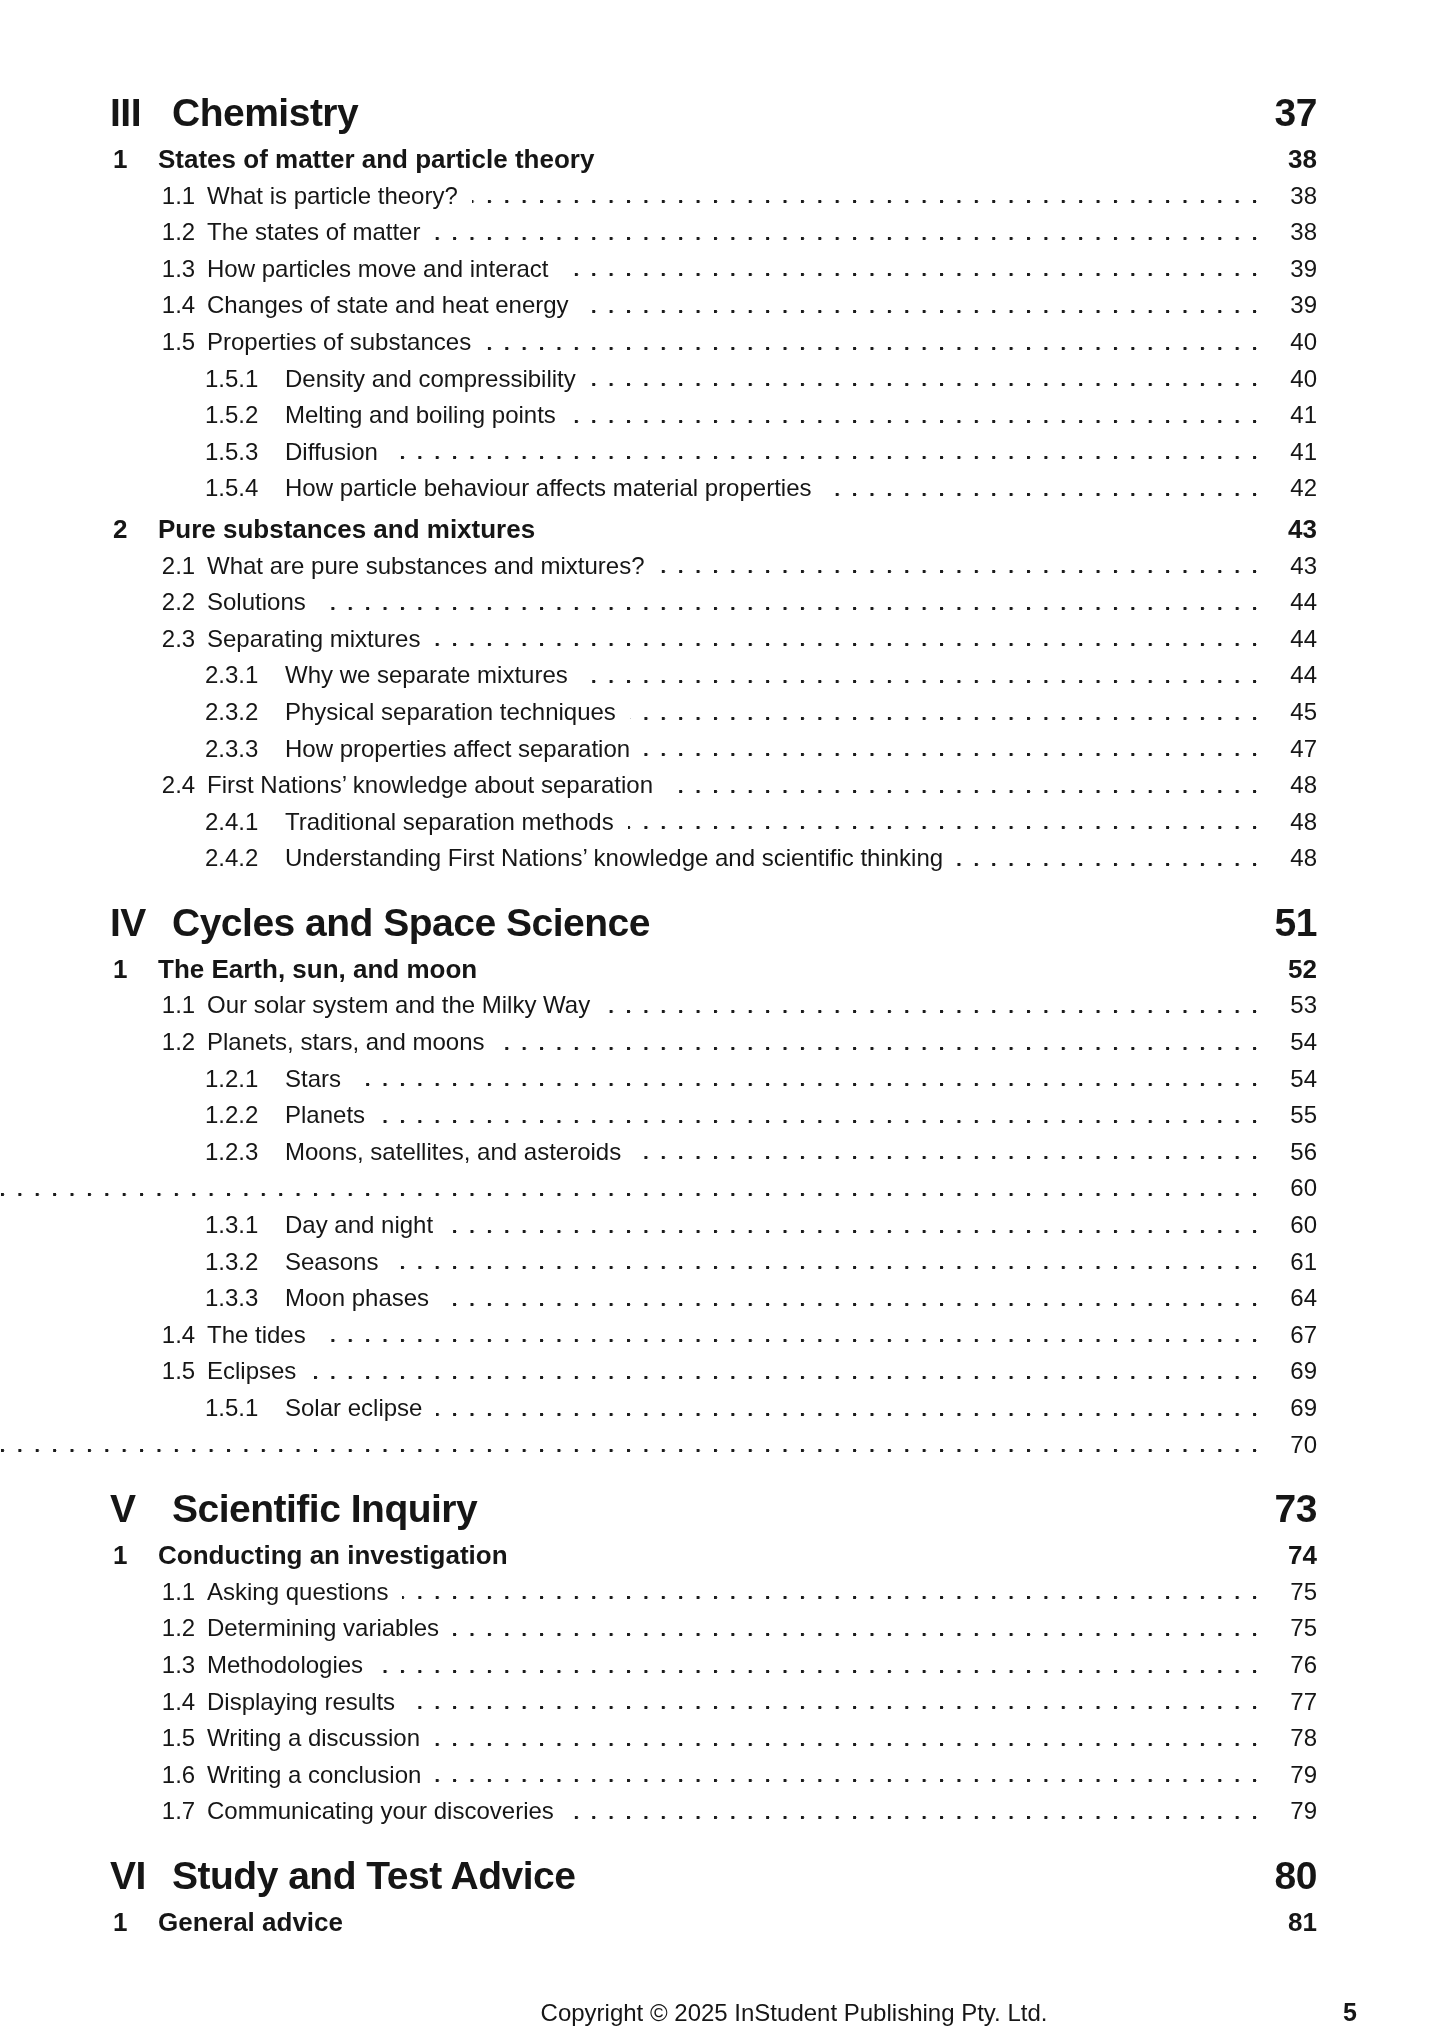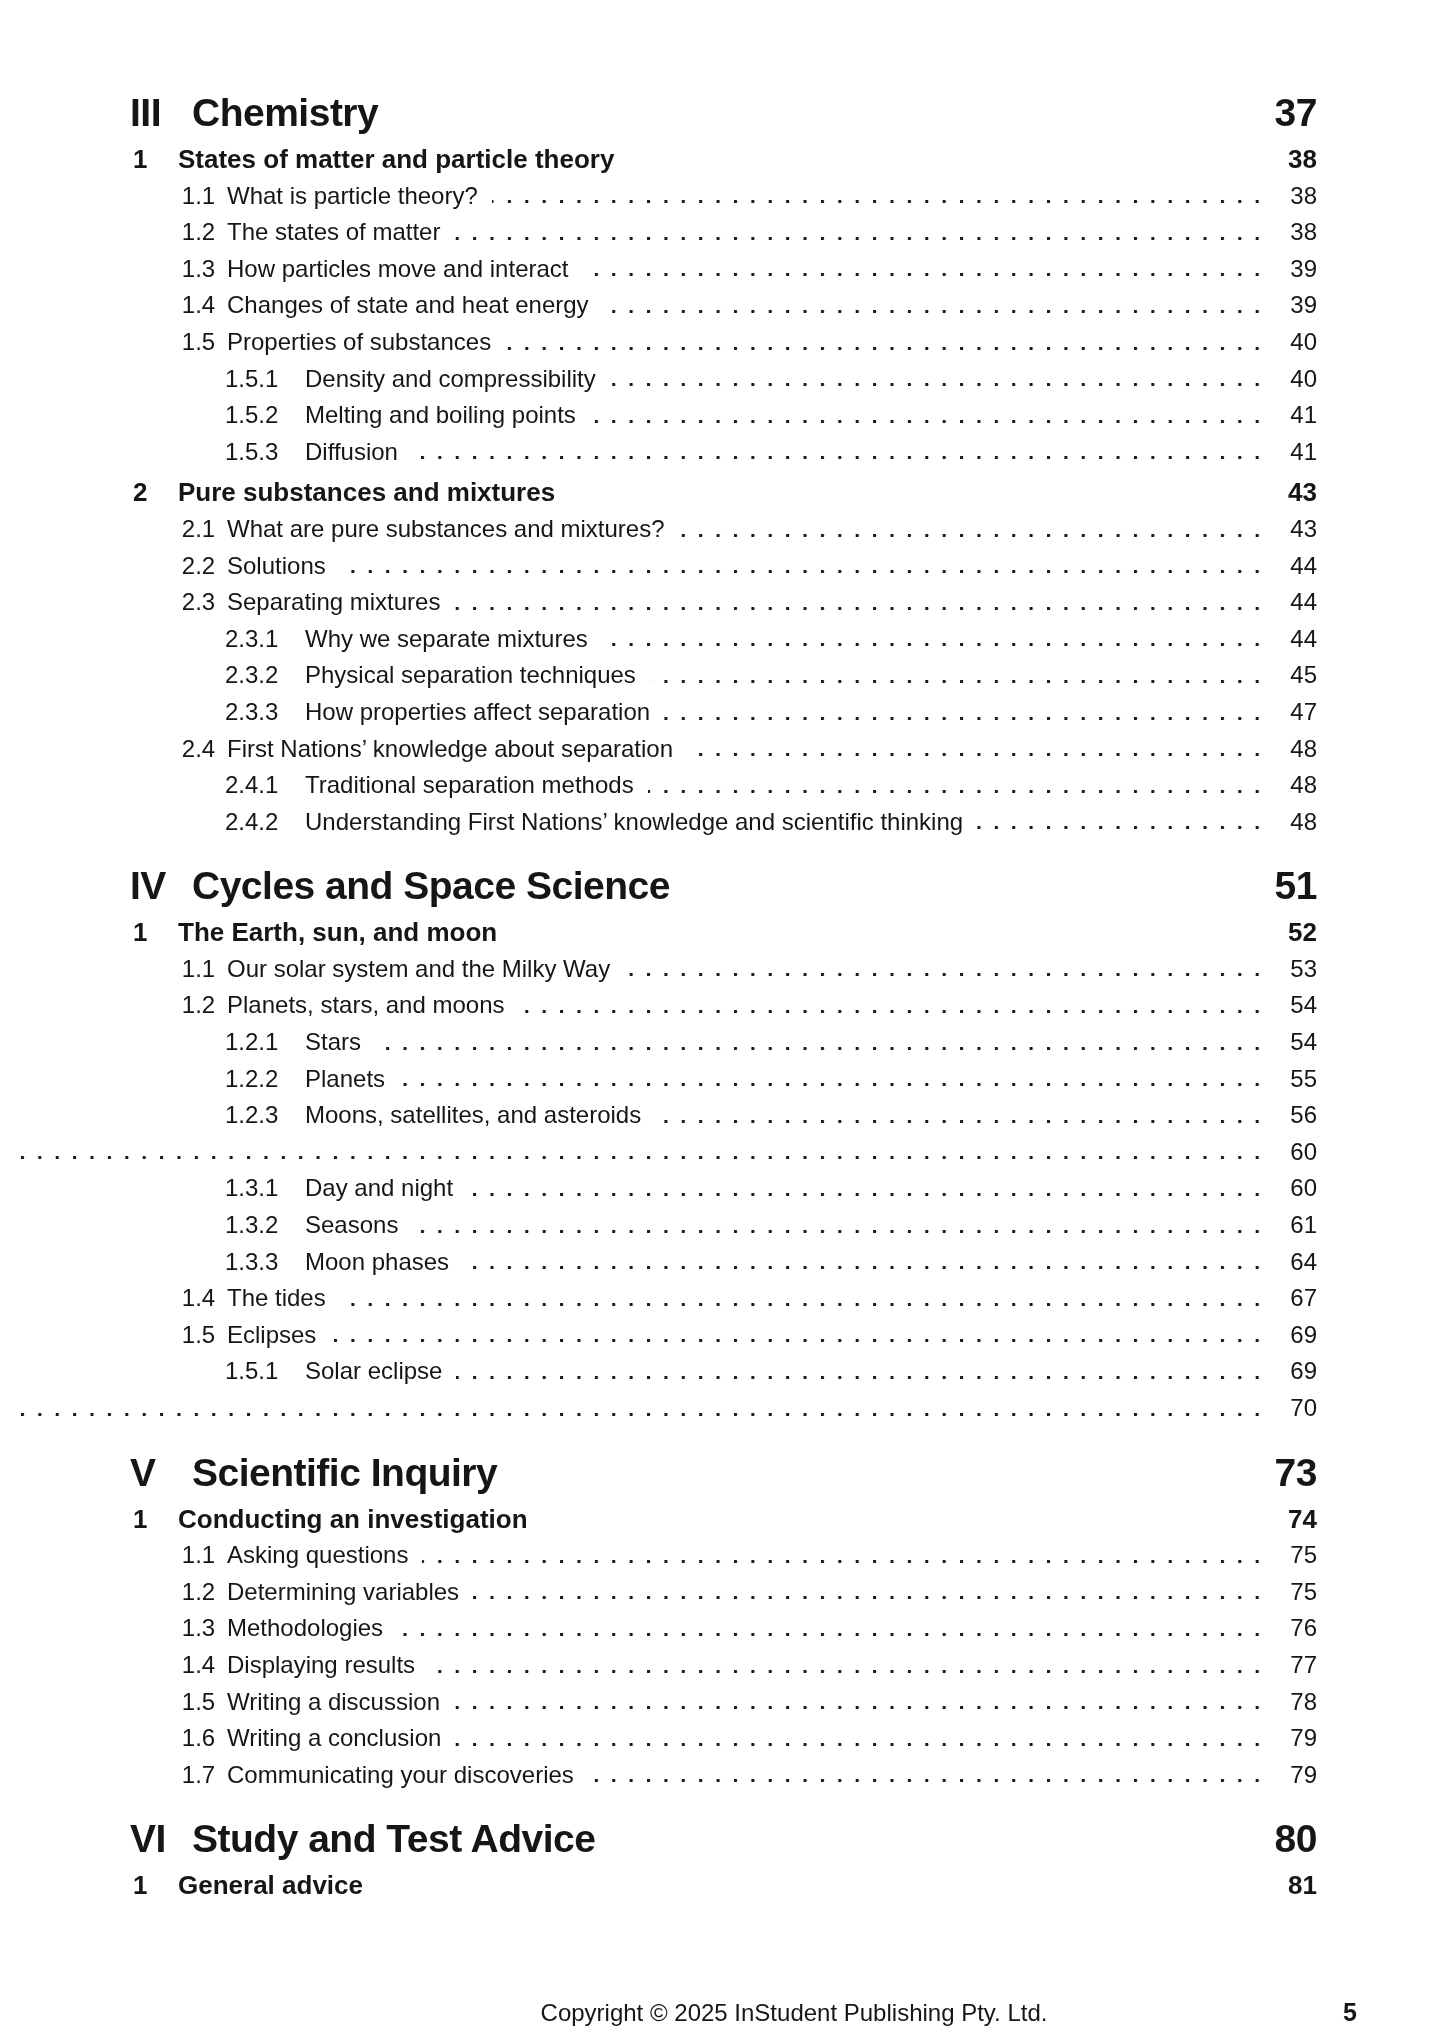--- a/index.html
+++ b/index.html
@@ -17,21 +17,20 @@
     top: 0; left: 0;
     width: 1445px;
     padding-top: 67px;
   }
   .row {
     position: relative;
     height: 36.6px;
     line-height: 36.6px;
     font-size: 24px;
     white-space: nowrap;
-    margin-left: 20px;
   }
   .row.part {
     height: 49px;
     line-height: 49px;
     margin-top: 21px;
     font-size: 39px;
     font-weight: bold;
     letter-spacing: -0.5px;
   }
   .row.section {
@@ -106,20 +105,21 @@
     <div class="row part"><span class="label"><span class="num">III</span><span>Chemistry</span></span><span class="page-num">37</span></div>
     <div class="row section"><span class="label"><span class="num">1</span><span>States of matter and particle theory</span></span><span class="page-num">38</span></div>
     <div class="row sub"><div class="dots"></div><span class="label"><span class="num">1.1</span><span>What is particle theory?</span></span><span class="page-num">38</span></div>
     <div class="row sub"><div class="dots"></div><span class="label"><span class="num">1.2</span><span>The states of matter</span></span><span class="page-num">38</span></div>
     <div class="row sub"><div class="dots"></div><span class="label"><span class="num">1.3</span><span>How particles move and interact</span></span><span class="page-num">39</span></div>
     <div class="row sub"><div class="dots"></div><span class="label"><span class="num">1.4</span><span>Changes of state and heat energy</span></span><span class="page-num">39</span></div>
     <div class="row sub"><div class="dots"></div><span class="label"><span class="num">1.5</span><span>Properties of substances</span></span><span class="page-num">40</span></div>
     <div class="row subsub"><div class="dots"></div><span class="label"><span class="num">1.5.1</span><span>Density and compressibility</span></span><span class="page-num">40</span></div>
     <div class="row subsub"><div class="dots"></div><span class="label"><span class="num">1.5.2</span><span>Melting and boiling points</span></span><span class="page-num">41</span></div>
     <div class="row subsub"><div class="dots"></div><span class="label"><span class="num">1.5.3</span><span>Diffusion</span></span><span class="page-num">41</span></div>
+    <div class="row subsub"><div class="dots"></div><span class="label"><span class="num">1.5.4</span><span>How particle behaviour affects material properties</span></span><span class="page-num">42</span></div>
     <div class="row section"><span class="label"><span class="num">2</span><span>Pure substances and mixtures</span></span><span class="page-num">43</span></div>
     <div class="row sub"><div class="dots"></div><span class="label"><span class="num">2.1</span><span>What are pure substances and mixtures?</span></span><span class="page-num">43</span></div>
     <div class="row sub"><div class="dots"></div><span class="label"><span class="num">2.2</span><span>Solutions</span></span><span class="page-num">44</span></div>
     <div class="row sub"><div class="dots"></div><span class="label"><span class="num">2.3</span><span>Separating mixtures</span></span><span class="page-num">44</span></div>
     <div class="row subsub"><div class="dots"></div><span class="label"><span class="num">2.3.1</span><span>Why we separate mixtures</span></span><span class="page-num">44</span></div>
     <div class="row subsub"><div class="dots"></div><span class="label"><span class="num">2.3.2</span><span>Physical separation techniques</span></span><span class="page-num">45</span></div>
     <div class="row subsub"><div class="dots"></div><span class="label"><span class="num">2.3.3</span><span>How properties affect separation</span></span><span class="page-num">47</span></div>
     <div class="row sub"><div class="dots"></div><span class="label"><span class="num">2.4</span><span>First Nations’ knowledge about separation</span></span><span class="page-num">48</span></div>
     <div class="row subsub"><div class="dots"></div><span class="label"><span class="num">2.4.1</span><span>Traditional separation methods</span></span><span class="page-num">48</span></div>
     <div class="row subsub"><div class="dots"></div><span class="label"><span class="num">2.4.2</span><span>Understanding First Nations’ knowledge and scientific thinking</span></span><span class="page-num">48</span></div>

